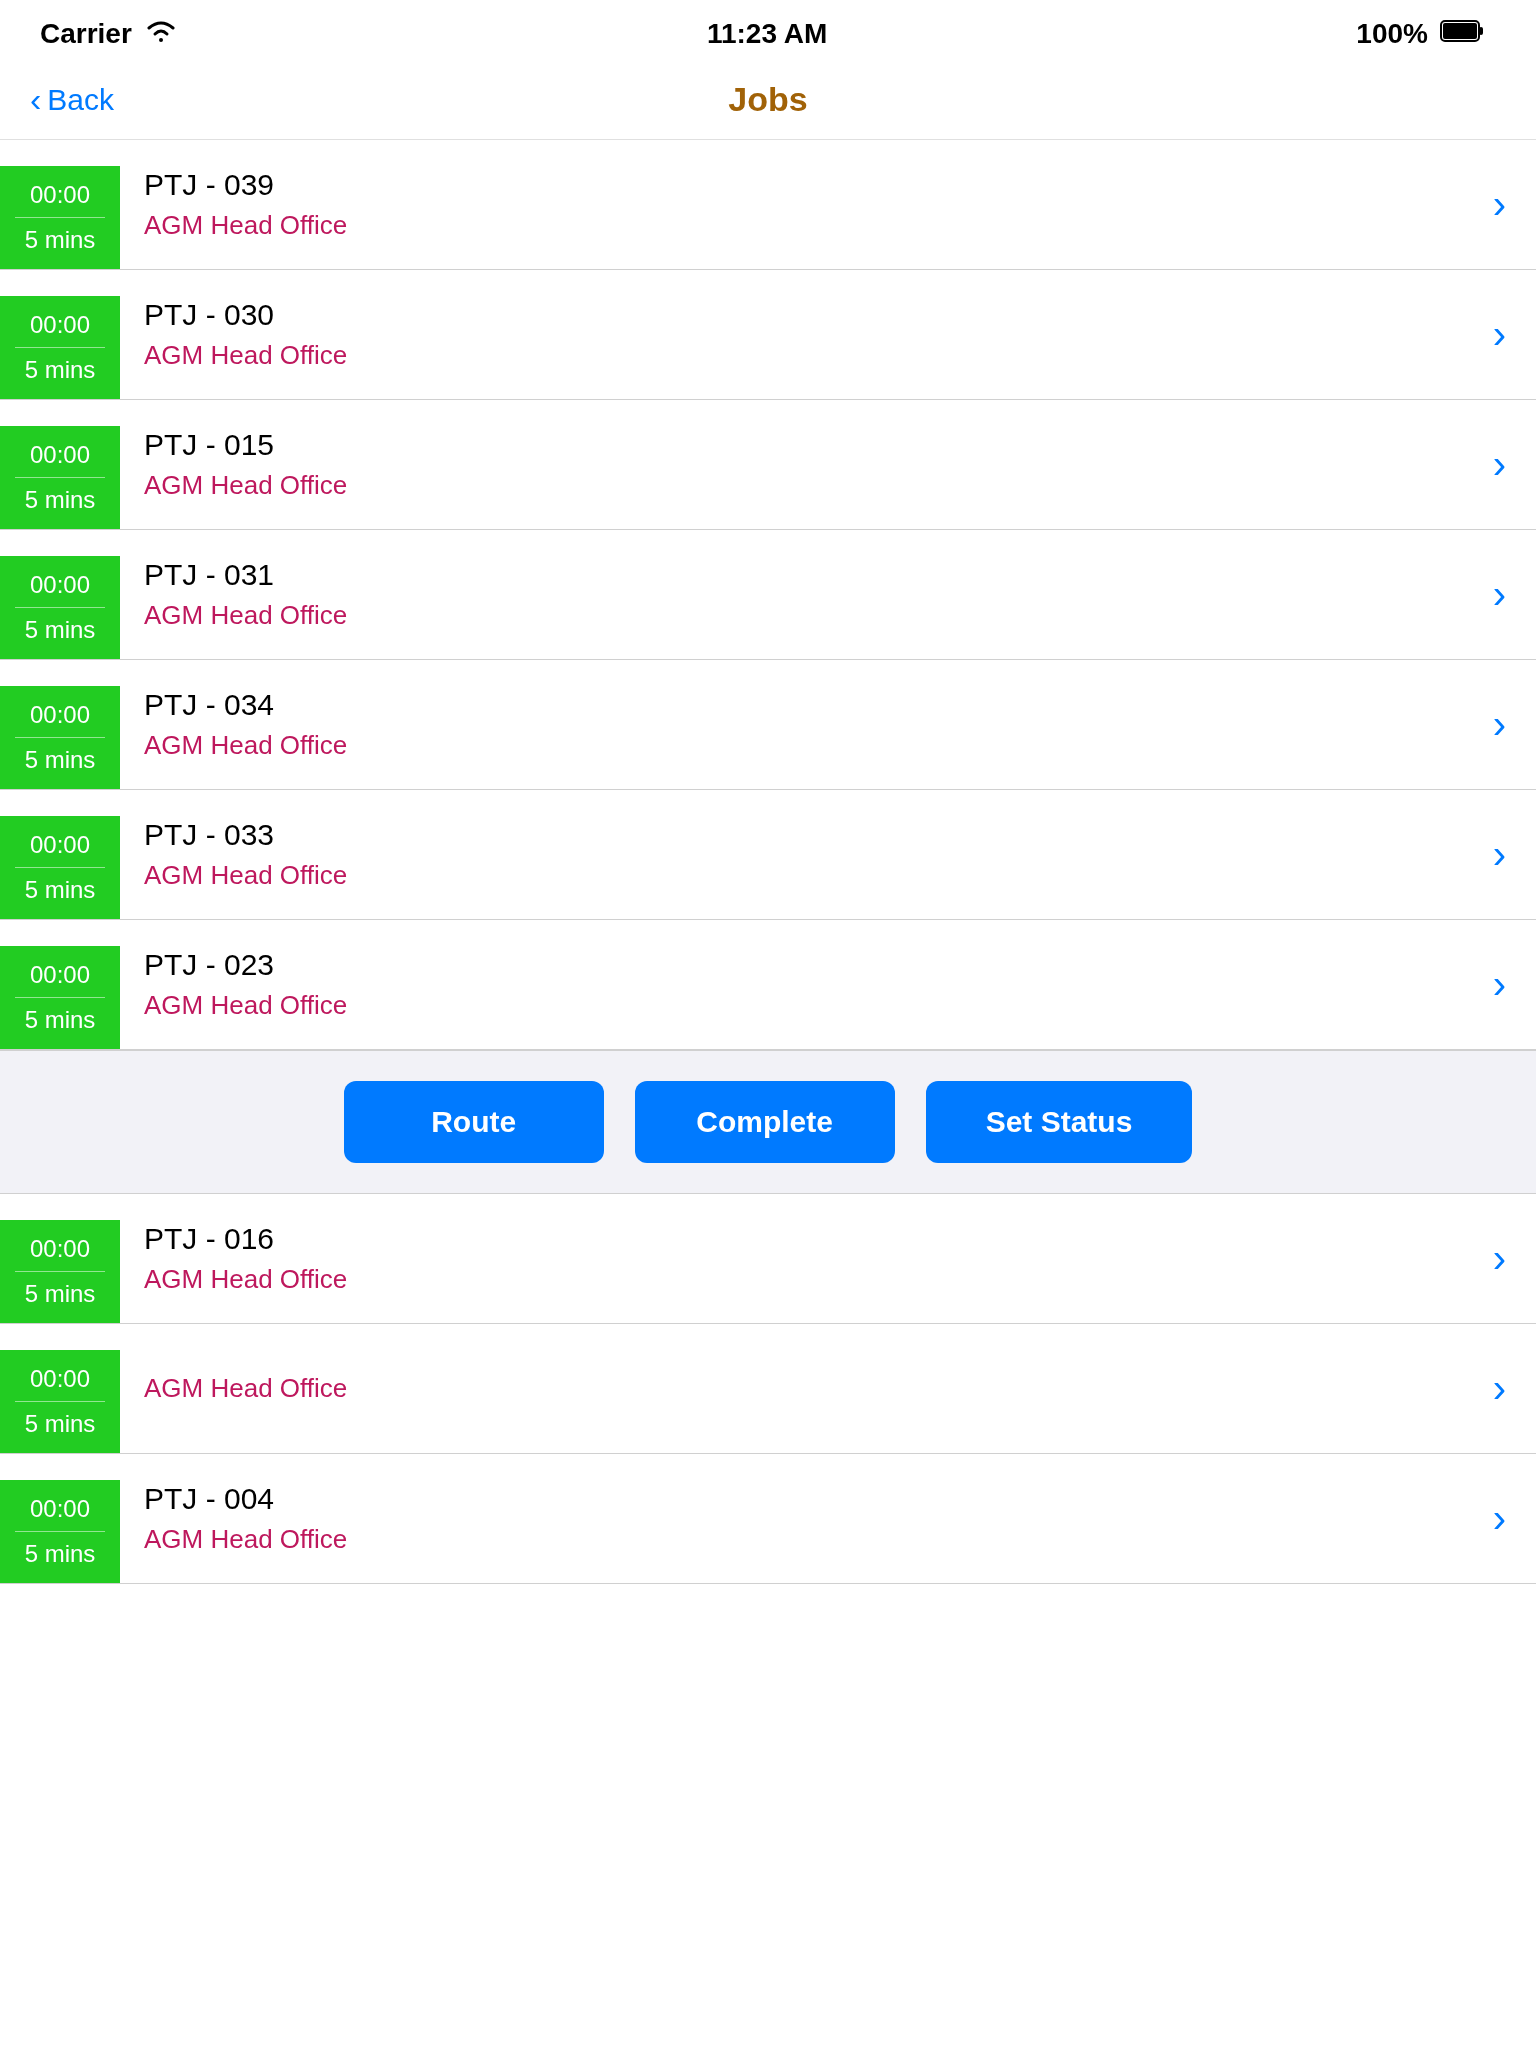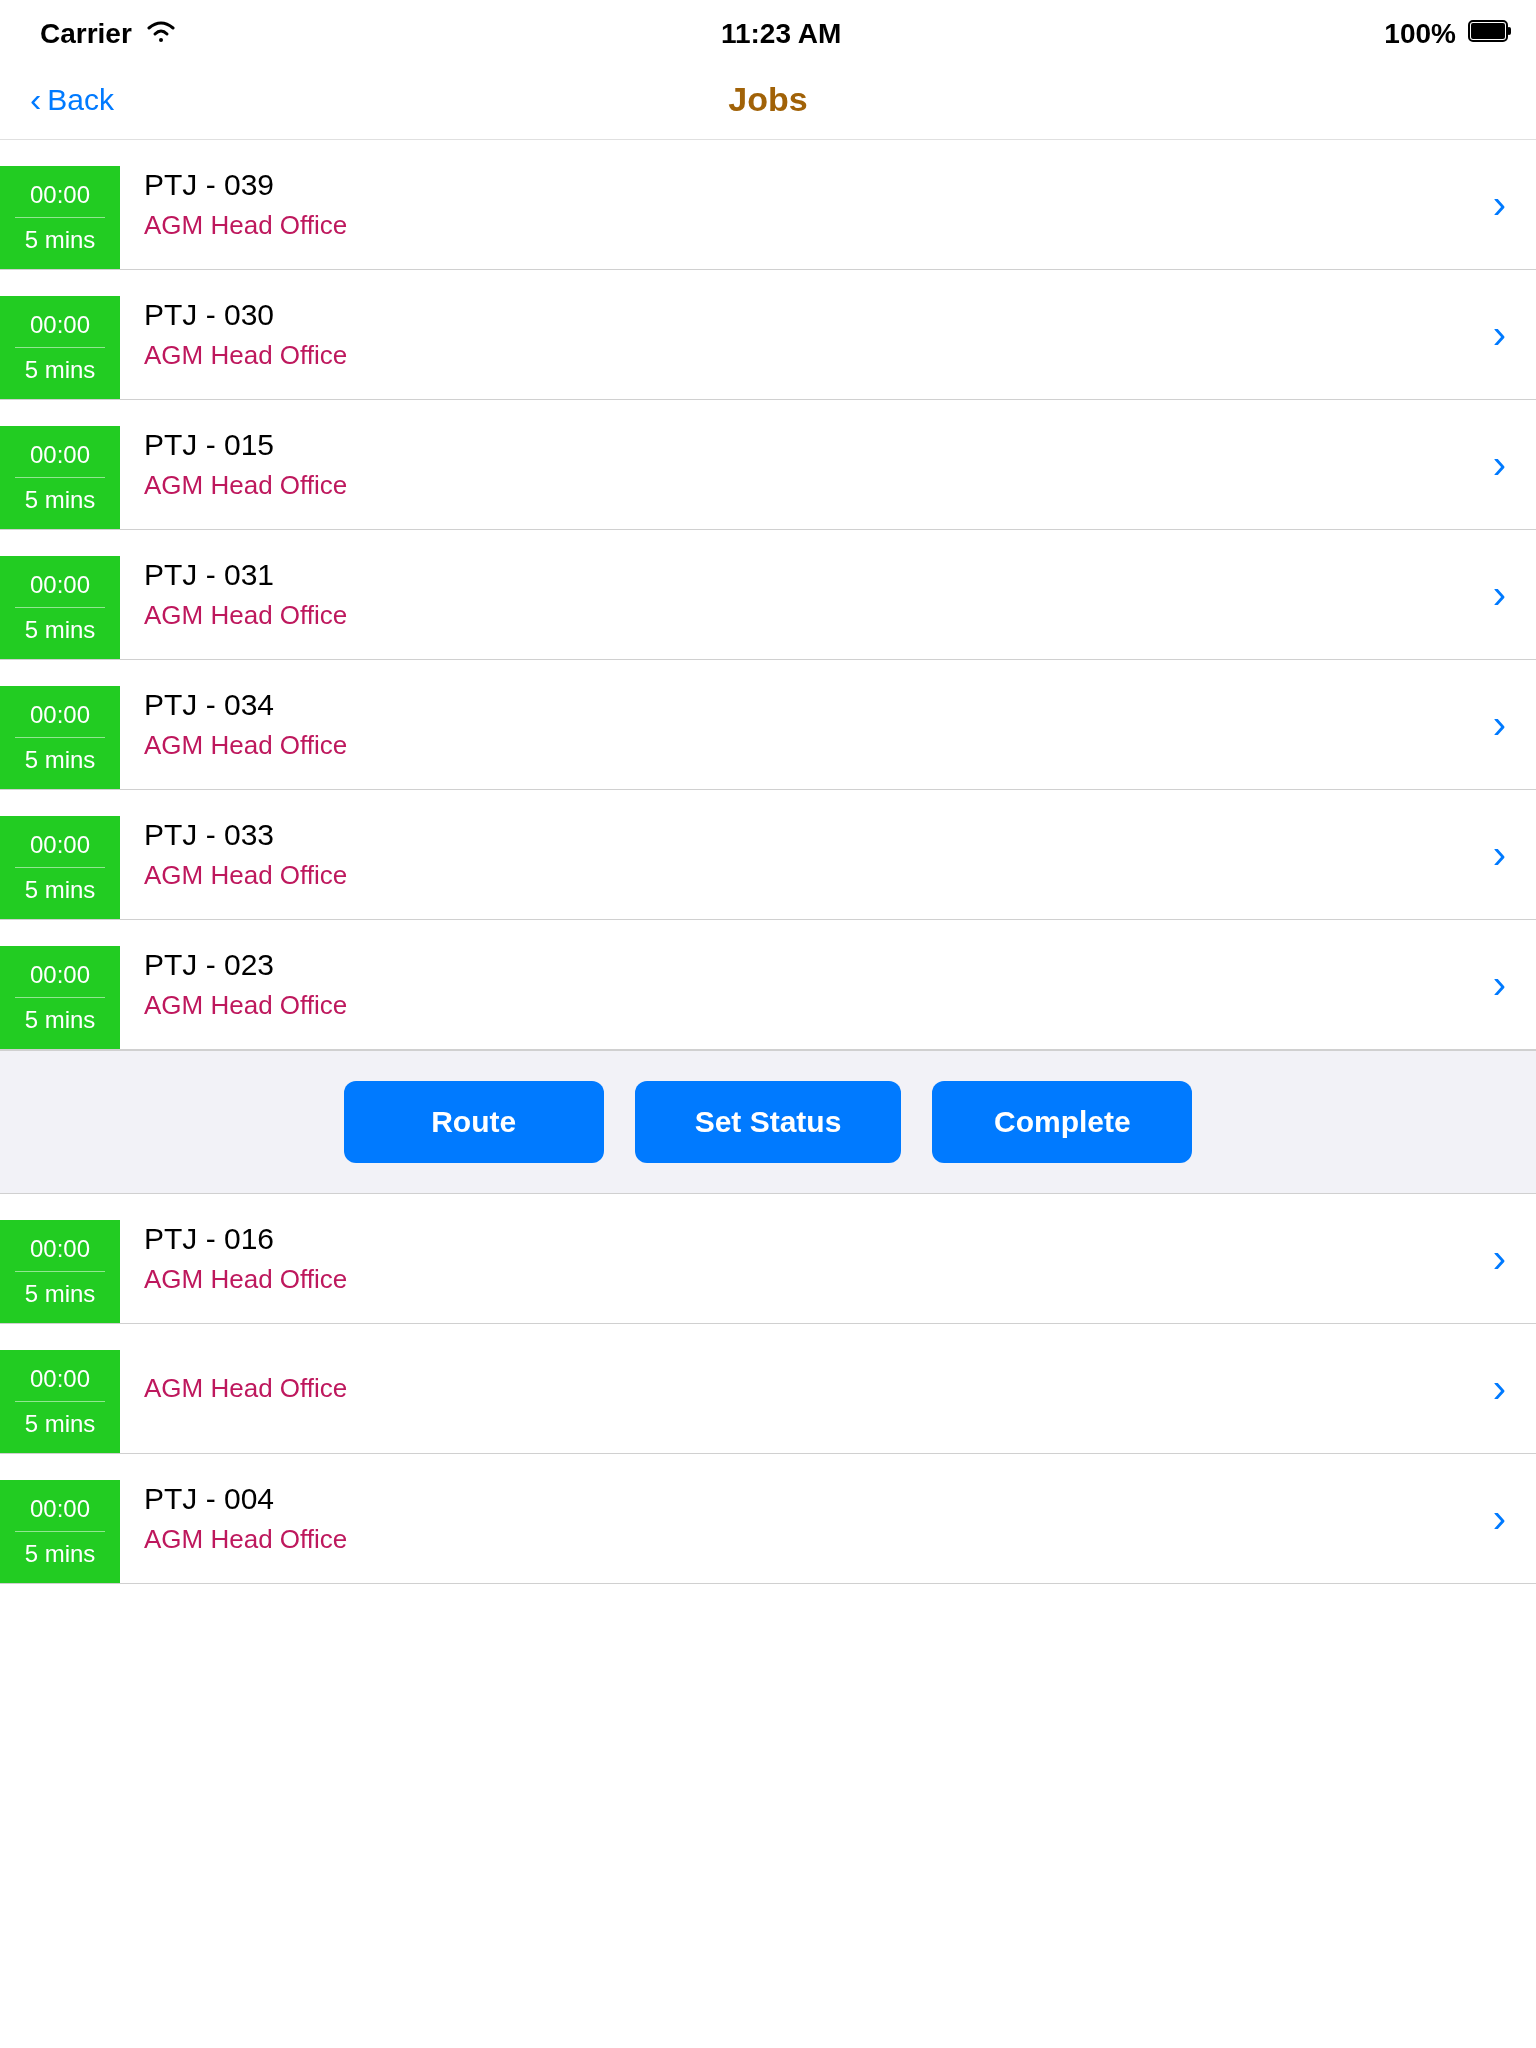--- a/index.html
+++ b/index.html
@@ -10,21 +10,21 @@
       width: 1536px;
       min-height: 2048px;
       overflow-x: hidden;
     }
 
     
     .status-bar {
       display: flex;
       justify-content: space-between;
       align-items: center;
-      padding: 16px 24px 8px 40px;
+      padding: 16px 52px 8px 40px;
       height: 60px;
       background: #fff;
     }
     .status-left {
       display: flex;
       align-items: center;
       gap: 12px;
       font-size: 28px;
       font-weight: 600;
     }
@@ -282,22 +282,22 @@
         <div class="job-details">
           <div class="job-id">PTJ - 023</div>
           <div class="job-location">AGM Head Office</div>
         </div>
         <div class="job-chevron">›</div>
       </div>
   </div>
 
 <div class="action-bar">
   <button class="action-btn">Route</button>
+  <button class="action-btn">Complete</button>
   <button class="action-btn">Set Status</button>
-  <button class="action-btn">Complete</button>
 </div>
 
 <div class="job-list" id="jobs-below">
     <div class="job-item">
         <div class="job-time-block">
           <span class="job-time">00:00</span>
           <div class="job-time-divider"></div>
           <span class="job-mins">5 mins</span>
         </div>
         <div class="job-details">

